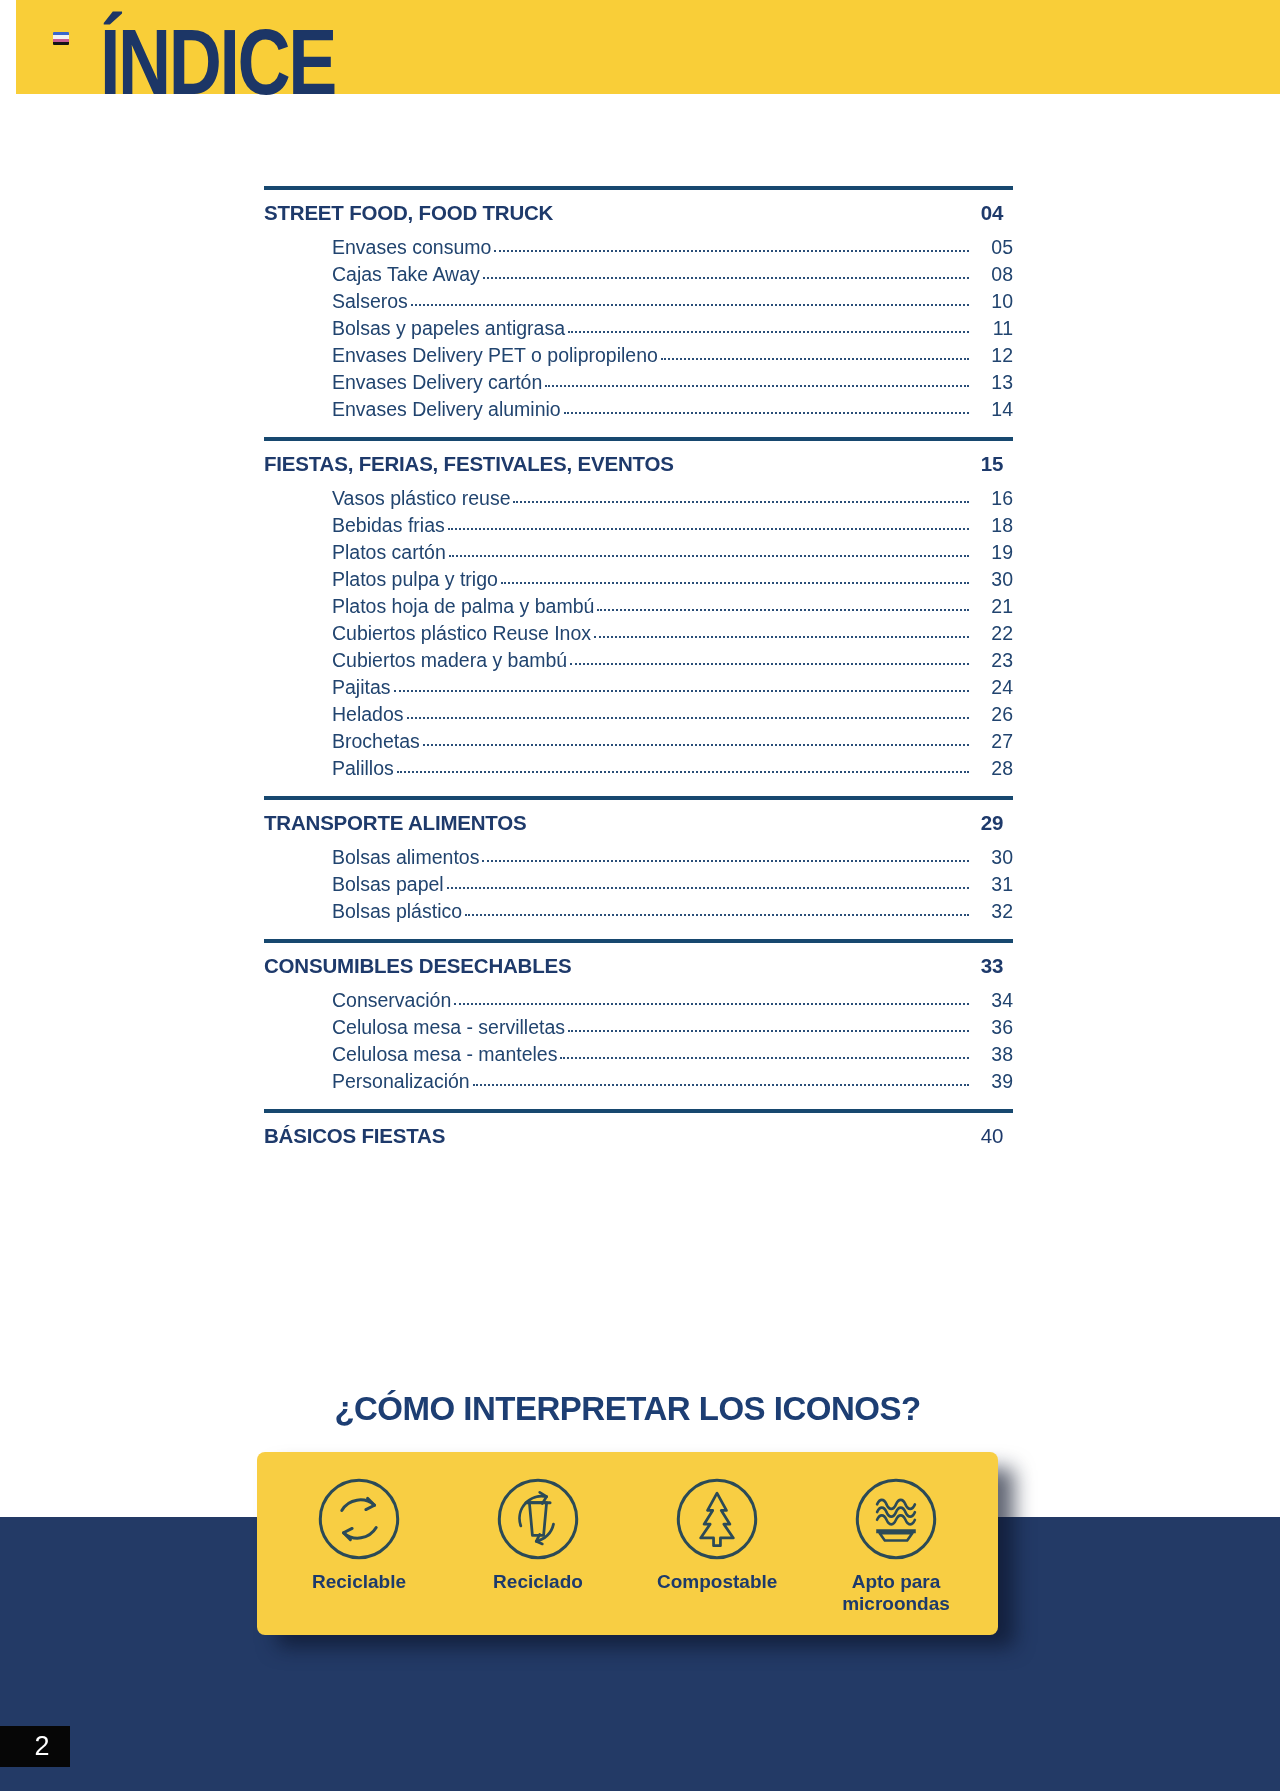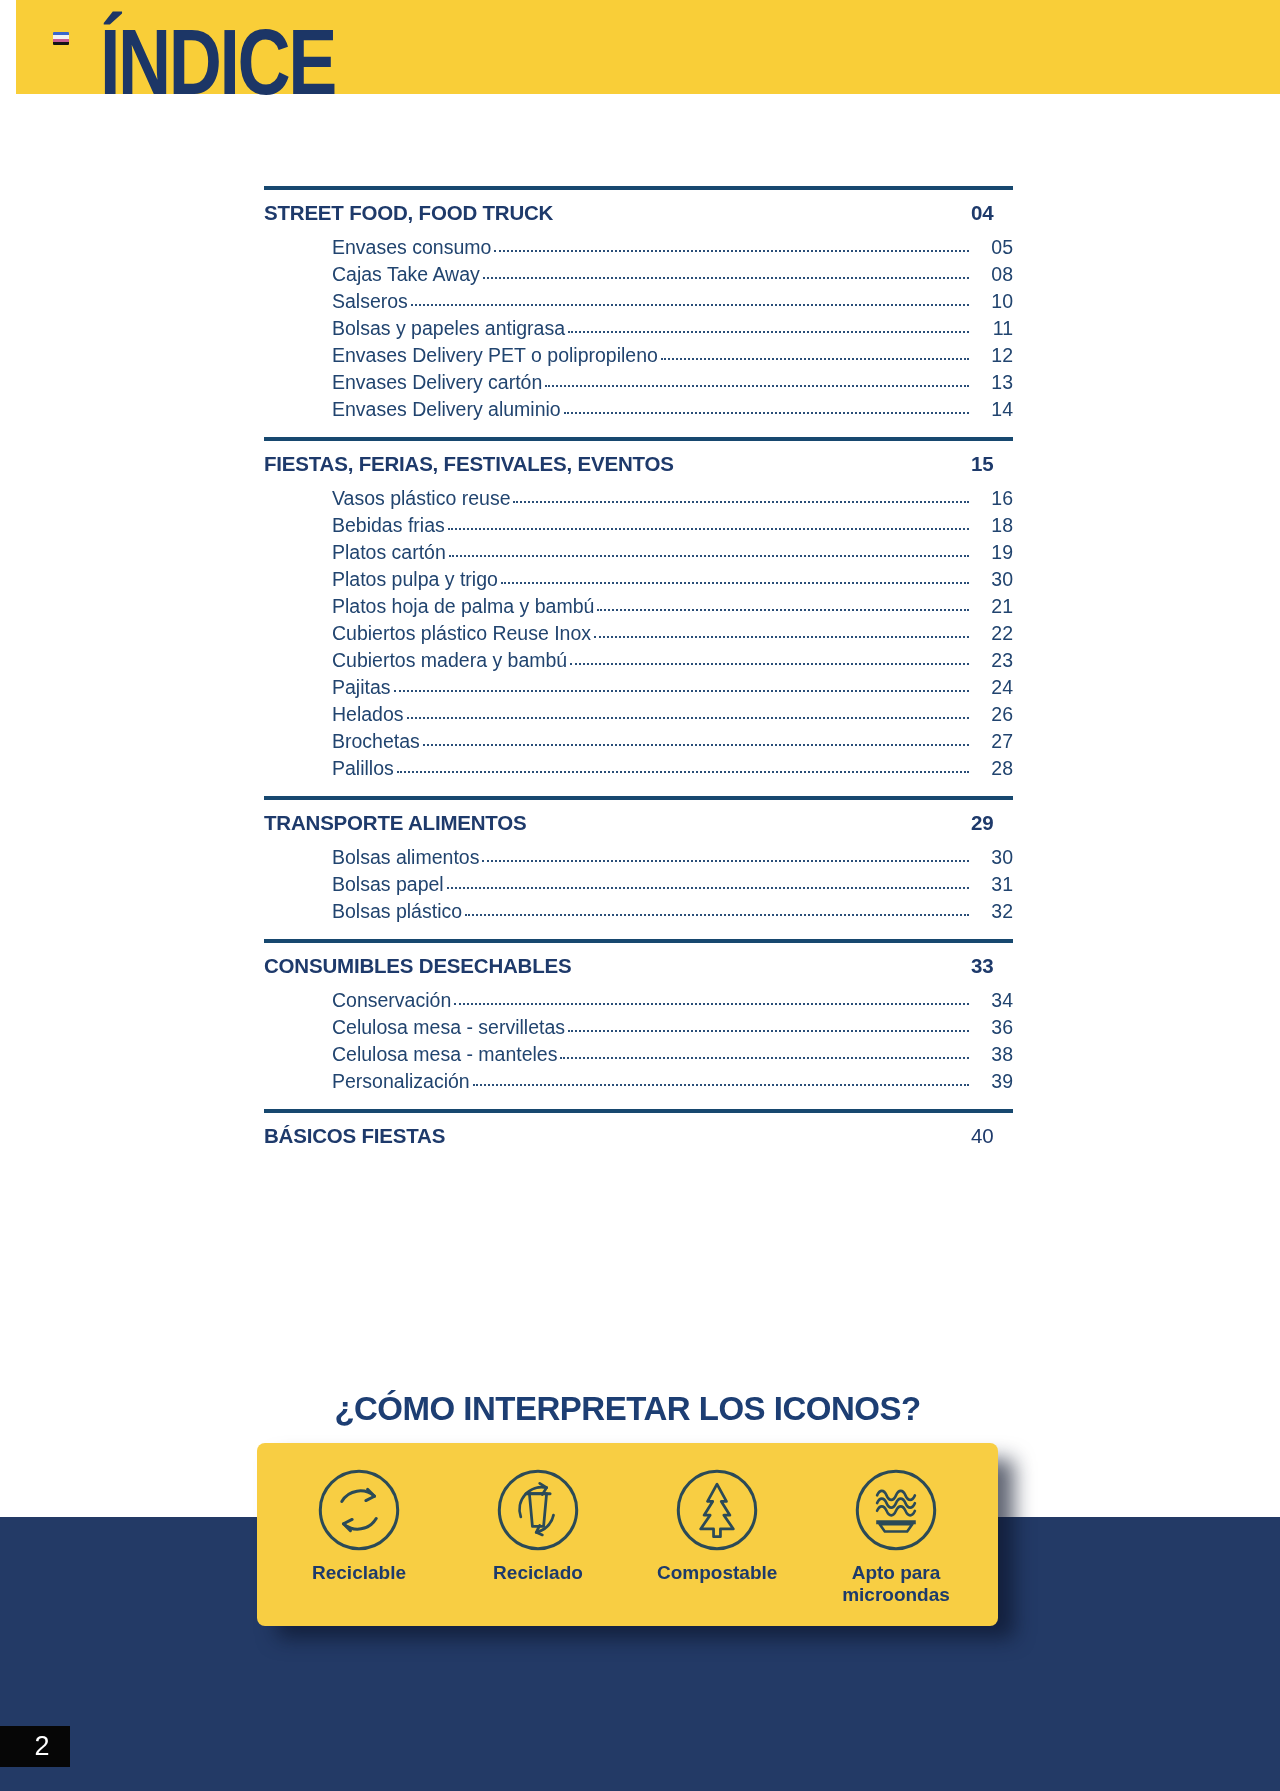--- a/index.html
+++ b/index.html
@@ -40,39 +40,39 @@
 
   
   .toc{position:absolute;left:264px;top:186px;width:749px;}
   .sec{margin-bottom:18px;}
   .rule{height:4px;background:var(--rule-blue);margin-bottom:9px;}
   .sec-head{
     display:flex;justify-content:space-between;align-items:flex-end;
     color:var(--navy);font-weight:bold;font-size:20.5px;letter-spacing:-0.2px;
     height:26px;margin-bottom:5px;
   }
-  .sec-num{width:42px;text-align:left;font-weight:bold;margin-top:29px;}
+  .sec-num{width:42px;text-align:center;font-weight:bold;margin-top:29px;}
   .sec-num.regular{font-weight:normal;}
   .entry{
     display:flex;align-items:flex-end;height:27px;
     padding-left:68px;color:var(--entry-blue);font-size:19.5px;
     cursor:pointer;
   }
   .entry-label{white-space:nowrap;line-height:1.05;}
   .dots{
     flex:1;border-bottom:2.6px dotted #2A4E78;
     margin:0 4px 5px 3px;min-width:20px;
   }
   .entry-num{width:40px;text-align:right;line-height:1.05;}
 
   
   .icons-wrap{position:absolute;left:257px;top:1390px;width:741px;z-index:2;}
   .icons-heading{
     text-align:center;color:#1D3E73;font-weight:bold;font-size:33px;
-    letter-spacing:-0.5px;margin-bottom:15px;white-space:nowrap;
+    letter-spacing:-0.5px;margin-bottom:24px;white-space:nowrap;
   }
   .icon-box{
     background:#F8CE43;border-radius:8px;height:183px;
     display:flex;justify-content:space-between;align-items:flex-start;
     padding:24px 38px 0 38px;
     box-shadow:18px 14px 20px -2px rgba(10,18,40,0.65);
   }
   .icon-cell{width:128px;display:flex;flex-direction:column;align-items:center;}
   .icon-circle{width:86px;height:86px;}
   .icon-circle svg{width:86px;height:86px;display:block;stroke:var(--icon-stroke);fill:none;stroke-linecap:round;stroke-linejoin:round;}

